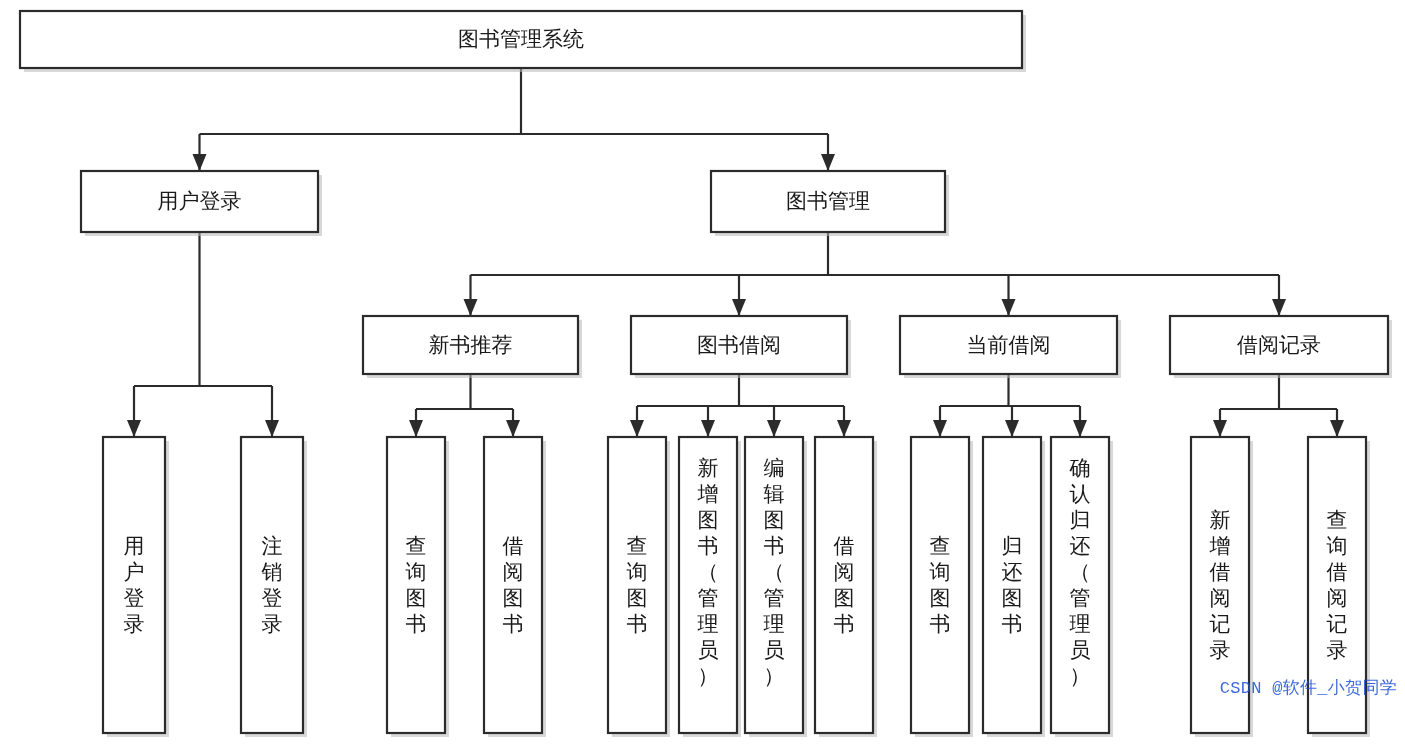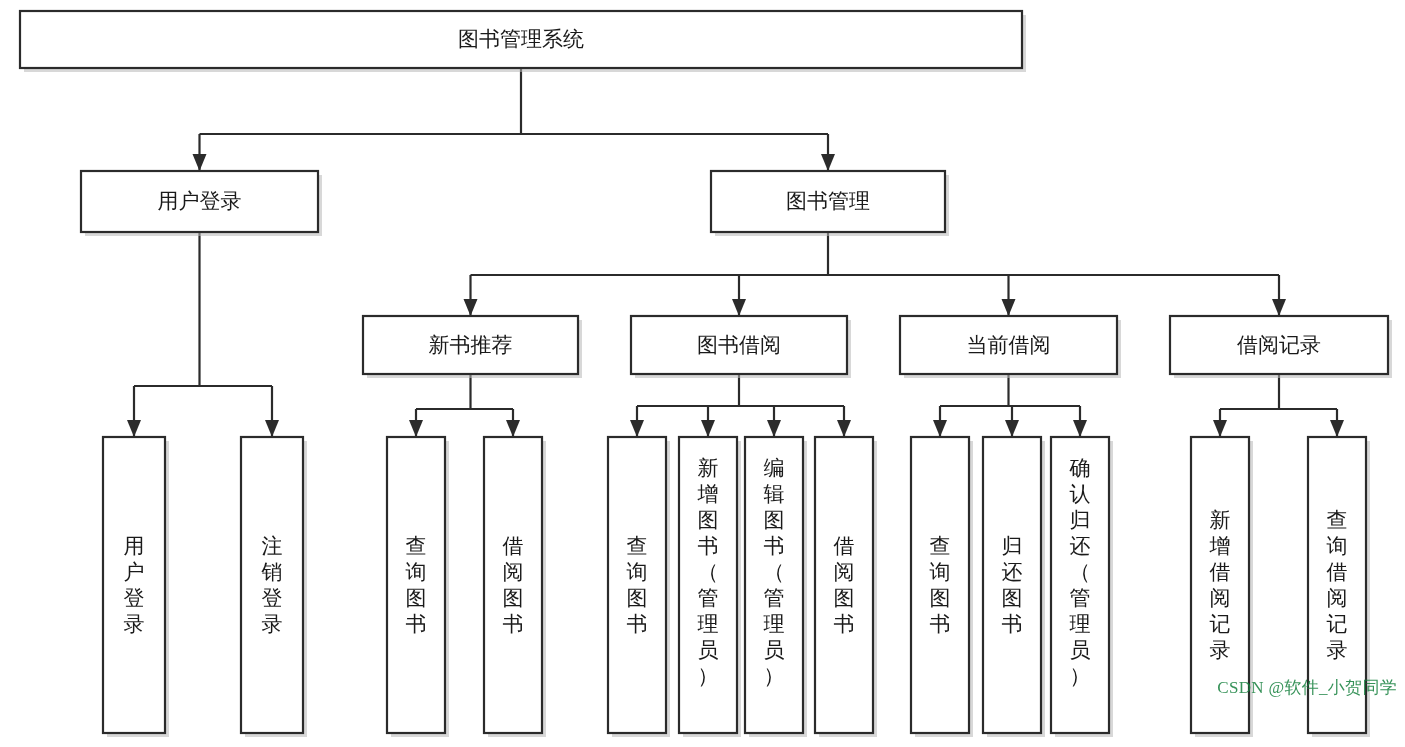--- a/index.html
+++ b/index.html
@@ -56,23 +56,23 @@
   .node-label-v {
     font-family: "Liberation Sans", "DejaVu Sans", sans-serif;
     font-size: 21px;
     fill: #1a1a1a;
     text-anchor: middle;
   }
   .watermark {
     position: absolute;
     right: 8px;
     bottom: 4px;
-    font-family: Liberation Serif, serif;
+    font-family: Liberation Mono, monospace;
     font-size: 17px;
-    color: #15803d;
+    color: #1d4ed8;
     opacity: 0.85;
     white-space: nowrap;
     letter-spacing: 0.3px;
   }
 </style>
 </head>
 <body>
 
 <div id="diagram-root">
   <svg id="flow-svg" viewBox="0 0 1405 747">

